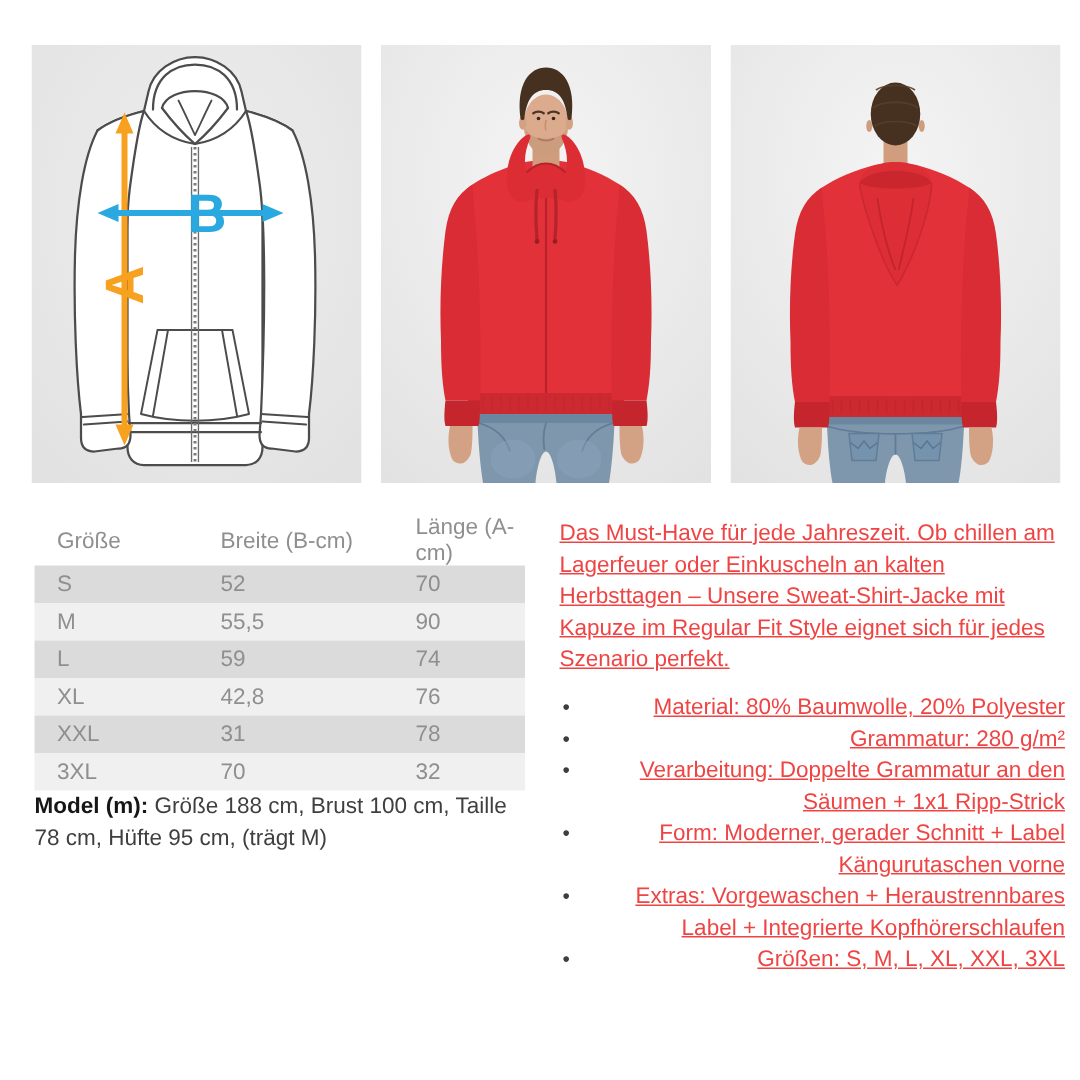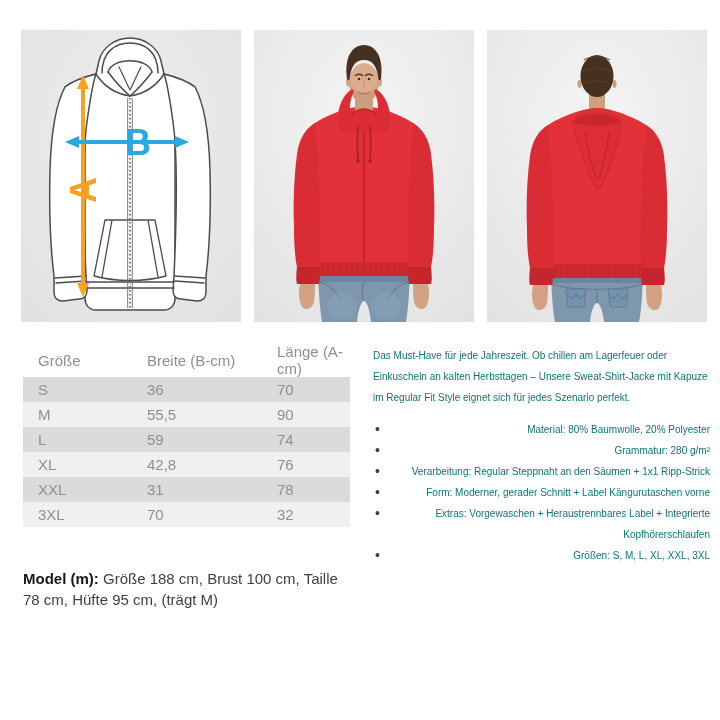--- a/index.html
+++ b/index.html
@@ -9,35 +9,35 @@
     font-family:"Liberation Sans", sans-serif; overflow:hidden;
   }
   
   .images-row { position:absolute; left:21px; top:30px; display:flex; gap:13px; }
   .panel { width:220px; height:292px; }
   .panel svg { display:block; width:220px; height:292px; }
 
   
   .content { position:absolute; left:23px; top:343px; width:687px; display:flex; }
   .left-col  { width:327px; margin-right:23px; flex:none; }
-  .right-col { width:337px; flex:none; color:#0f766e; font-size:10px; line-height:21px; }
+  .right-col { width:337px; flex:none; color:#ef4444; font-size:15px; line-height:21px;text-decoration:underline; }
 
   table.size-table { width:327px; border-collapse:collapse; font-size:15px; color:#8f8f8f; table-layout:fixed; }
   table.size-table col.c1 { width:109px; }
   table.size-table col.c2 { width:130px; }
   table.size-table col.c3 { width:88px; }
   table.size-table th, table.size-table td {
     height:25px; text-align:left; font-weight:normal; padding:0 0 0 15px; vertical-align:middle;
   }
   table.size-table thead tr { background:#ffffff; }
   table.size-table tbody tr:nth-child(odd)  { background:#dbdbdb; }
   table.size-table tbody tr:nth-child(even) { background:#f0f0f0; }
 
   .tolerance { margin-top:24px; font-size:15px; line-height:19px; color:#3f3f3f; }
-  .model-note { margin-top:41px; font-size:15px; line-height:21px; color:#3f3f3f; }
+  .model-note { font-size:15px; line-height:21px; color:#3f3f3f; }
   .model-note .lbl { font-weight:bold; color:#161616; }
 
   .intro { margin:2px 0 11px 0; }
   ul.features { list-style:none;text-align:right; }
   ul.features li { position:relative; padding-left:17px; }
   ul.features li::before {
     content:"\2022"; position:absolute; left:2px; top:0; color:#3d3d3d; font-size:14px;
   }
 </style>
 </head>
@@ -228,21 +228,21 @@
         <thead>
           <tr>
             <th>Größe</th>
             <th>Breite (B-cm)</th>
             <th>Länge (A-cm)</th>
           </tr>
         </thead>
         <tbody>
           <tr>
             <td>S</td>
-            <td>36</td>
+            <td>52</td>
             <td>70</td>
           </tr>
           <tr>
             <td>M</td>
             <td>55,5</td>
             <td>90</td>
           </tr>
           <tr>
             <td>L</td>
             <td>59</td>
@@ -268,20 +268,20 @@
 
 
       <p class="model-note"><span class="lbl">Model (m):</span> <span>Größe 188 cm, Brust 100 cm, Taille 78 cm, Hüfte 95 cm, (trägt M)</span></p>
     </div>
 
     <div class="right-col">
       <p class="intro">Das Must-Have für jede Jahreszeit. Ob chillen am Lagerfeuer oder Einkuscheln an kalten Herbsttagen – Unsere Sweat-Shirt-Jacke mit Kapuze im Regular Fit Style eignet sich für jedes Szenario perfekt.</p>
       <ul class="features">
         <li><span>Material: 80% Baumwolle, 20% Polyester</span></li>
         <li><span>Grammatur: 280 g/m²</span></li>
-        <li><span>Verarbeitung: Regular Steppnaht an den Säumen + 1x1 Ripp-Strick</span></li>
+        <li><span>Verarbeitung: Doppelte Grammatur an den Säumen + 1x1 Ripp-Strick</span></li>
         <li><span>Form: Moderner, gerader Schnitt + Label Kängurutaschen vorne</span></li>
         <li><span>Extras: Vorgewaschen + Heraustrennbares Label + Integrierte Kopfhörerschlaufen</span></li>
         <li><span>Größen:  S, M, L, XL, XXL, 3XL</span></li>
       </ul>
     </div>
   </div>
 </div>
 
 </body></html>

